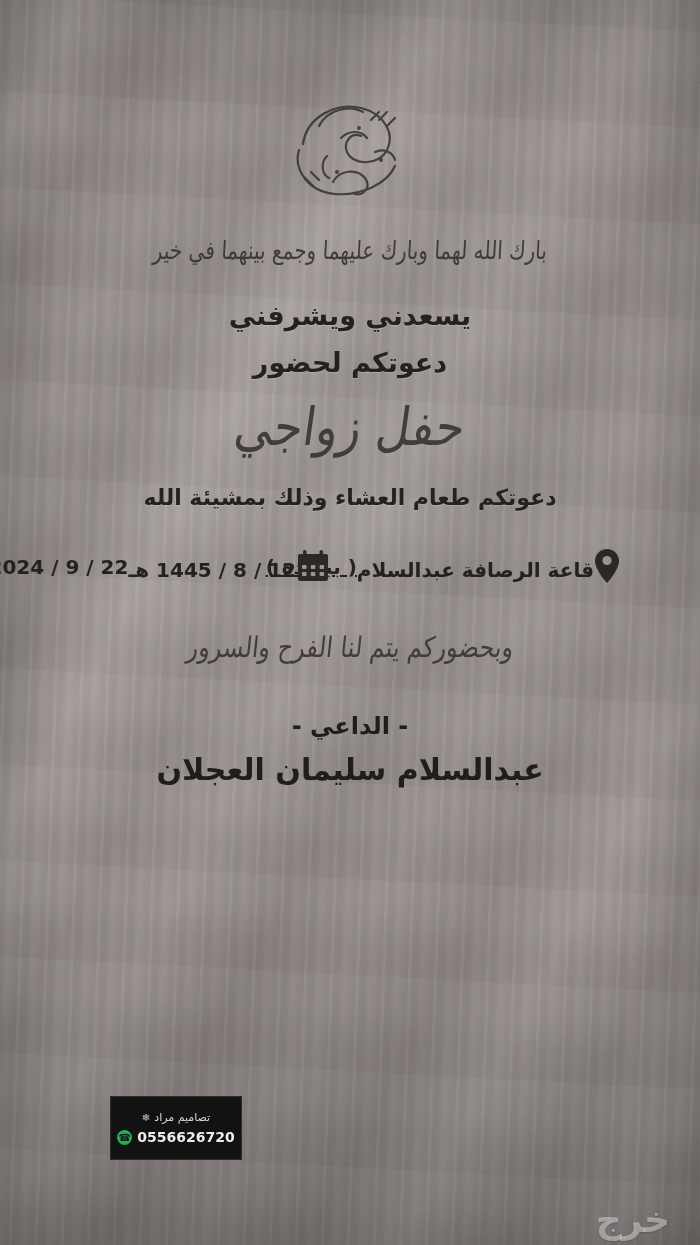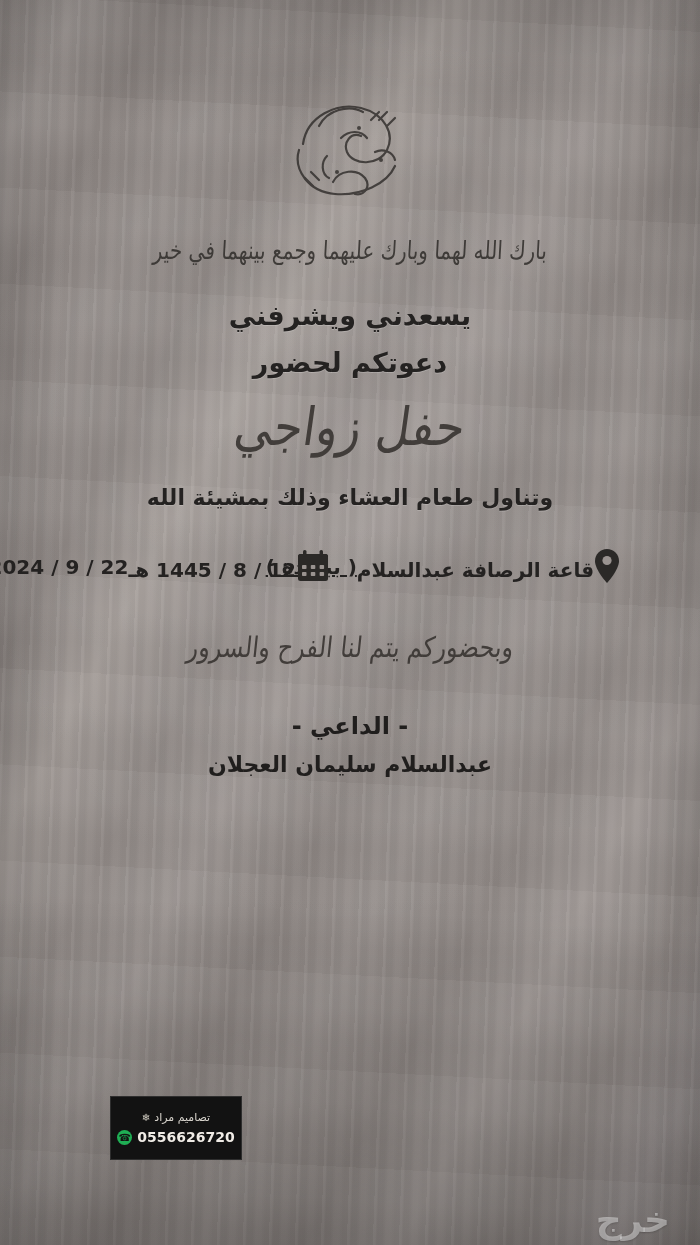--- a/index.html
+++ b/index.html
@@ -173,21 +173,21 @@
   }
 
   .host-label {
     margin-top: 49px;
     font-size: 24px;
     font-weight: bold;
     color: #201e1d;
   }
   .host-name {
     margin-top: 12px;
-    font-size: 22px;
+    font-size: 30px;
     font-weight: bold;
     color: #201e1d;
   }
 
   
   .badge {
     position: absolute;
     left: 110px;
     top: 1096px;
     width: 130px;
@@ -277,21 +277,21 @@
     <div class="blessing-line">بارك الله لهما وبارك عليهما وجمع بينهما في خير</div>
 
     <div class="line-invite">
       <div>يسعدني ويشرفني</div>
       <div>دعوتكم لحضور</div>
     </div>
 
     <div class="title-script">حفل زواجي</div>
 
     <div class="line-detail">
-      <div>وتناول طعام العشاء وذلك بمشيئة الله</div>
+      <div>دعوتكم طعام العشاء وذلك بمشيئة الله</div>
     </div>
 
     <div class="info-row">
 
       <div class="info-col">
         <div class="info-icon">
           <svg width="26" height="36" viewBox="0 0 26 36" aria-hidden="true">
             <path d="M13 1 C6.4 1 1 6.4 1 13 C1 22 13 35 13 35 C13 35 25 22 25 13 C25 6.4 19.6 1 13 1 Z" fill="#2b2927"></path>
             <circle cx="13" cy="12.5" r="4.6" fill="#9a9390"></circle>
           </svg>

